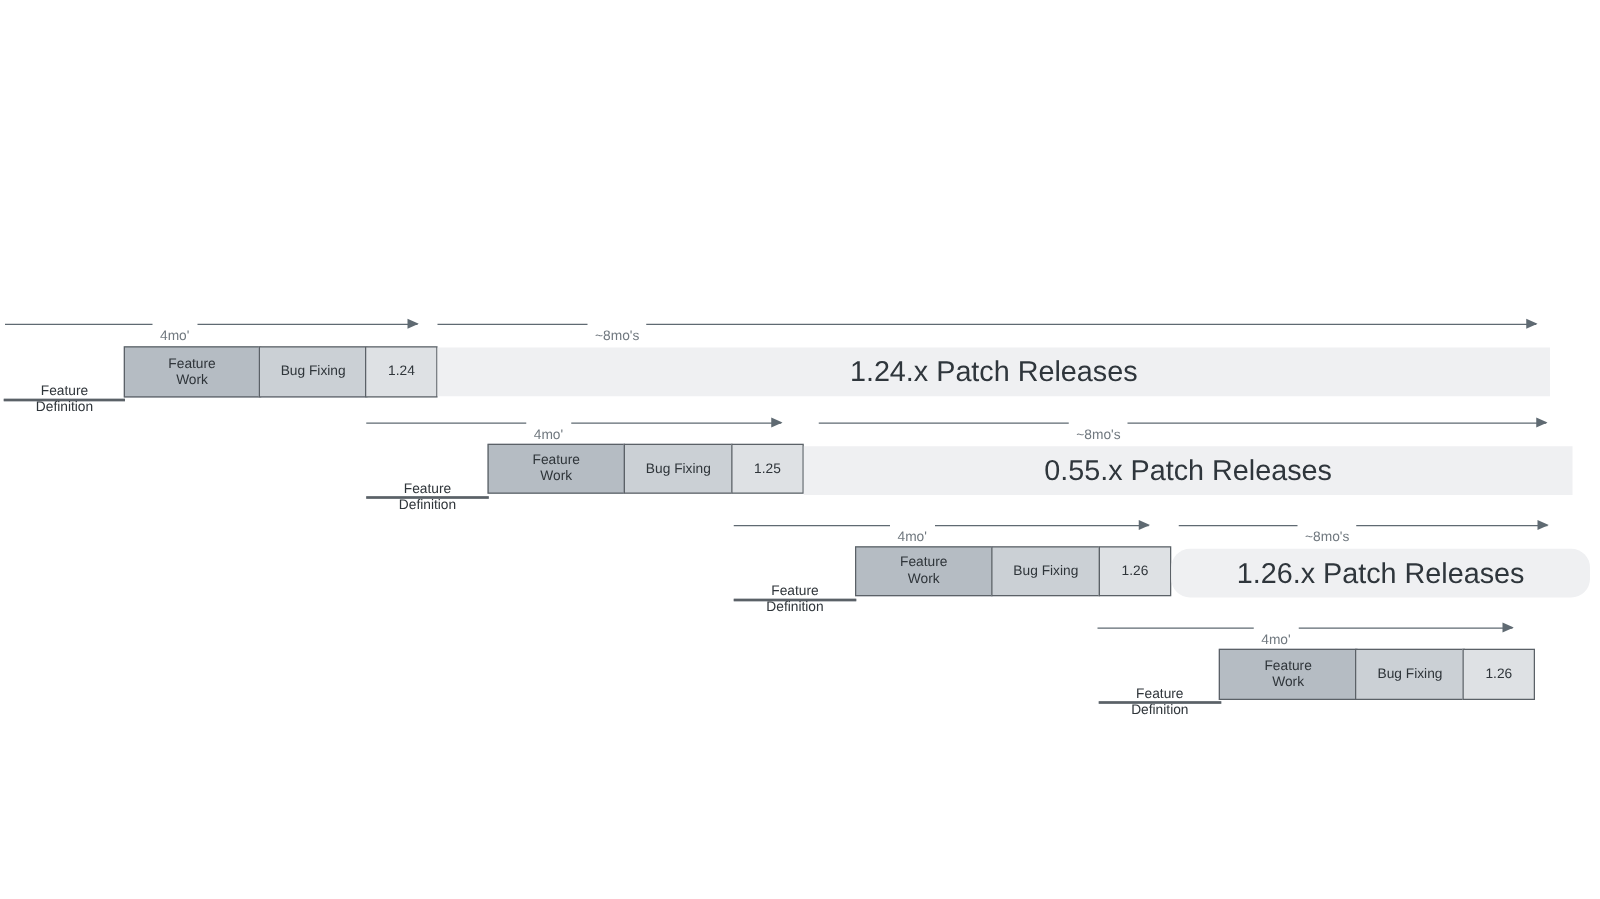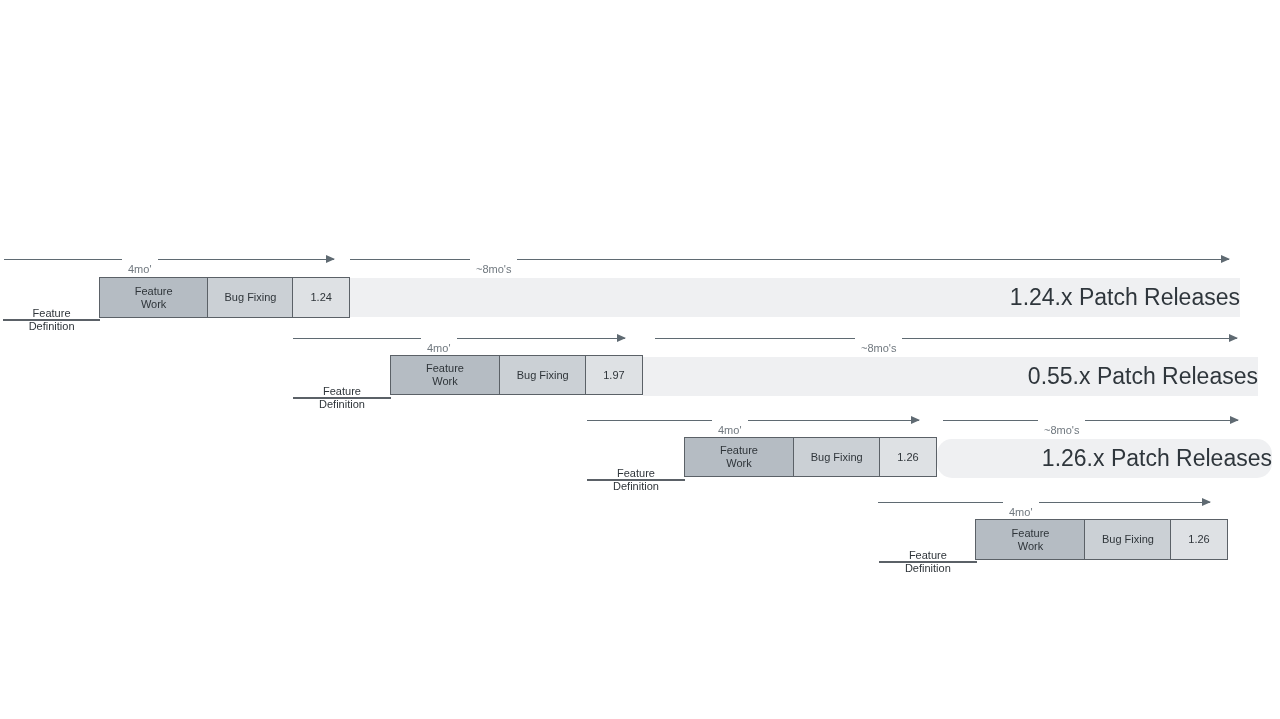--- a/index.html
+++ b/index.html
@@ -46,21 +46,21 @@
   }
   .phase + .phase{margin-left:-1.5px;}
   .phase span{display:inline-block;max-width:58px;}
   .fd{width:28%;background:var(--feature-definition-fill);margin-top:42px;}
   .fw{width:31.7%;background:var(--feature-work-fill);}
   .bf{width:25%;background:var(--bug-fixing-fill);}
   .ver{flex:1;background:var(--version-fill);text-align:center;}
   
   .patch-bar{
     position:absolute;background:var(--patch-bar-fill);
-    display:flex;align-items:center;justify-content:flex-end;
+    display:flex;align-items:center;justify-content:center;
     font-size:23px;color:var(--patch-text);white-space:nowrap;
   }
   
   .r1-a4{left:4px;top:253px;width:330px;}
   .r1-a8{left:350px;top:253px;width:879px;}
   .r1-boxes{left:3px;top:277px;width:347px;height:41px;}
   .r1-bar{left:350px;top:278px;width:890px;height:39px;}
 
   .r2-a4{left:293px;top:332px;width:332px;}
   .r2-a8{left:655px;top:332px;width:582px;}
@@ -122,21 +122,21 @@
     <div class="phase fd">
         <span>Feature Definition</span>
       </div>
     <div class="phase fw">
         <span>Feature Work</span>
       </div>
     <div class="phase bf">
         <span>Bug Fixing</span>
       </div>
     <div class="phase ver">
-        <span>1.97</span>
+        <span>1.25</span>
       </div>
   </div>
   <div class="patch-bar r2-bar">
     <span>0.55.x Patch Releases</span>
   </div>
 
   <div class="arrow r3-a4">
     <span class="seg" style="width:125px"></span>
     <span class="arrow-label">4mo'</span>
     <span class="seg grow head"></span>

